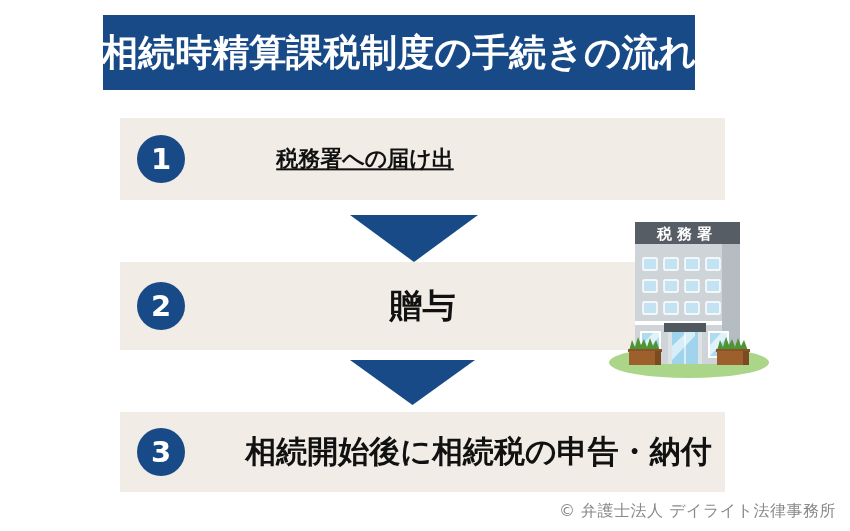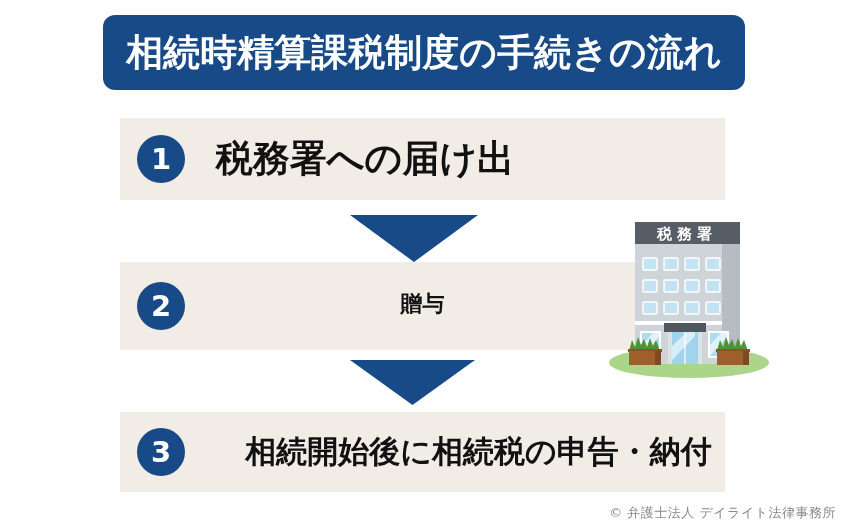--- a/index.html
+++ b/index.html
@@ -13,23 +13,23 @@
   html,body{background:#ffffff;}
   body{
     font-family:"DejaVu Sans","Liberation Sans",sans-serif;
     width:850px;height:531px;overflow:hidden;
   }
   .stage{
     position:relative;width:850px;height:531px;background:var(--white);
   }
   
   .title-banner{
-    position:absolute;left:103px;top:15px;width:642px;height:75px;
+    position:absolute;left:103px;top:15px;width:592px;height:75px;
     background:var(--navy);
-    display:flex;align-items:center;justify-content:center;border-radius:12px;
+    display:flex;align-items:center;justify-content:center;
   }
   .title-banner .title-text{
     color:#ffffff;font-size:37px;font-weight:700;letter-spacing:0px;
     white-space:nowrap;line-height:1;
   }
   
   .step-box{
     position:absolute;left:120px;width:605px;background:var(--beige);
   }
   .step-1{top:118px;height:82px;}
@@ -40,38 +40,38 @@
     width:48px;height:48px;border-radius:50%;
     background:var(--navy);color:#ffffff;
     display:flex;align-items:center;justify-content:center;
     font-size:29px;font-weight:700;line-height:1;
   }
   .step-label{
     position:absolute;top:50%;transform:translateY(-50%);
     color:var(--label);font-weight:700;line-height:1.15;
     text-align:center;white-space:nowrap;
   }
-  .step-1 .step-label{left:0;width:490px;font-size:37px;}
-  .step-2 .step-label{left:0;width:605px;font-size:22px;font-family:Liberation Mono, monospace;}
+  .step-1 .step-label{left:0;width:490px;font-size:22px;text-decoration:underline;}
+  .step-2 .step-label{left:0;width:605px;font-size:33px;}
   .step-3 .step-label{left:64px;width:541px;font-size:31px;padding-left:48px;}
   
   .down-arrow{
     position:absolute;background:var(--navy);
     clip-path:polygon(0 0,100% 0,50% 100%);
   }
   .arrow-1{left:350px;top:215px;width:128px;height:47px;}
   .arrow-2{left:350px;top:360px;width:125px;height:45px;}
   
   .building{
     position:absolute;left:603px;top:210px;width:185px;height:185px;z-index:3;
   }
   
   .copyright{
     position:absolute;right:14px;bottom:9px;
-    color:var(--copyright);font-size:13px;letter-spacing:0.5px;white-space:nowrap;
+    color:var(--copyright);font-size:16px;letter-spacing:0.5px;white-space:nowrap;
   }
 </style>
 </head>
 <body>
 
 <div class="stage">
 
   <div class="title-banner">
     <span class="title-text">相続時精算課税制度の手続きの流れ</span>
   </div>

